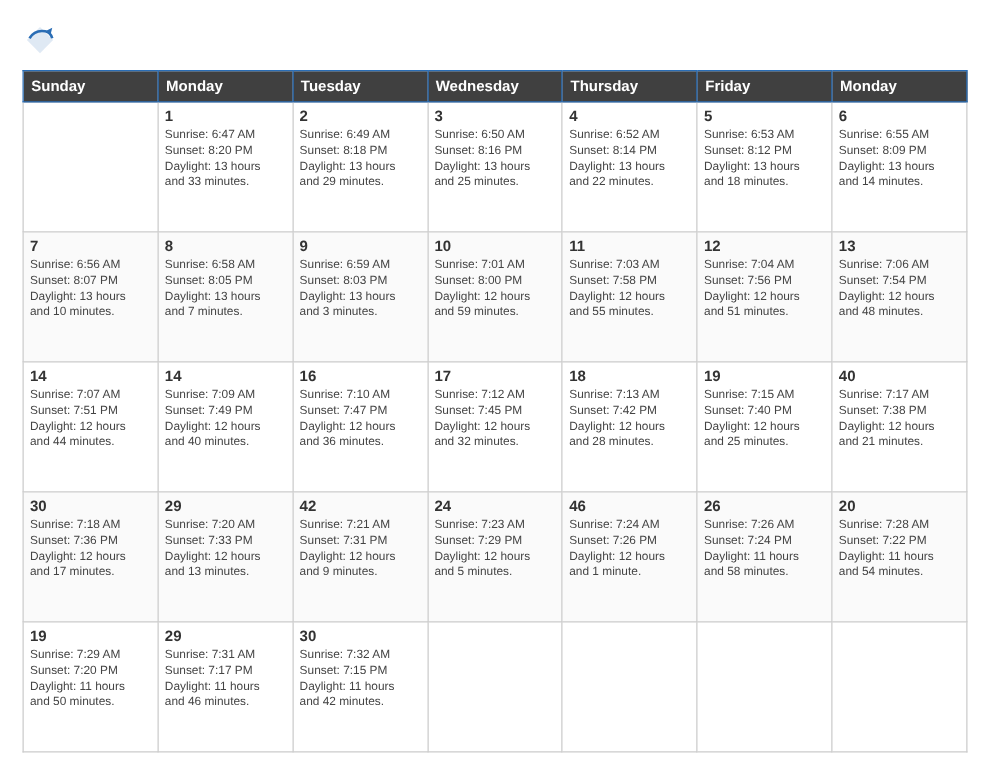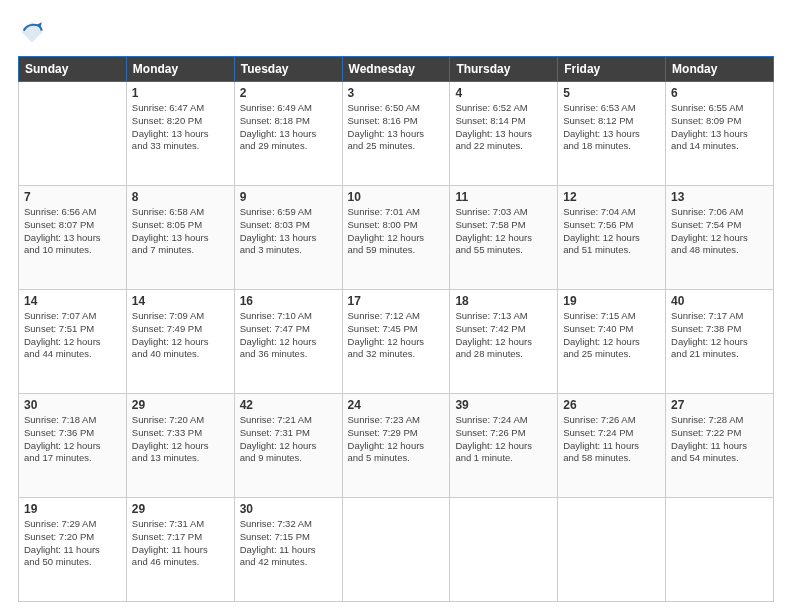--- a/index.html
+++ b/index.html
@@ -240,29 +240,29 @@
           </td>
           <td>
             <span class="day-number">42</span>
             <div class="day-info">Sunrise: 7:21 AM<br>Sunset: 7:31 PM<br>Daylight: 12 hours<br>and 9 minutes.</div>
           </td>
           <td>
             <span class="day-number">24</span>
             <div class="day-info">Sunrise: 7:23 AM<br>Sunset: 7:29 PM<br>Daylight: 12 hours<br>and 5 minutes.</div>
           </td>
           <td>
-            <span class="day-number">39</span>
+            <span class="day-number">46</span>
             <div class="day-info">Sunrise: 7:24 AM<br>Sunset: 7:26 PM<br>Daylight: 12 hours<br>and 1 minute.</div>
           </td>
           <td>
             <span class="day-number">26</span>
             <div class="day-info">Sunrise: 7:26 AM<br>Sunset: 7:24 PM<br>Daylight: 11 hours<br>and 58 minutes.</div>
           </td>
           <td>
-            <span class="day-number">27</span>
+            <span class="day-number">20</span>
             <div class="day-info">Sunrise: 7:28 AM<br>Sunset: 7:22 PM<br>Daylight: 11 hours<br>and 54 minutes.</div>
           </td>
         </tr>
         <tr>
           <td>
             <span class="day-number">19</span>
             <div class="day-info">Sunrise: 7:29 AM<br>Sunset: 7:20 PM<br>Daylight: 11 hours<br>and 50 minutes.</div>
           </td>
           <td>
             <span class="day-number">29</span>

